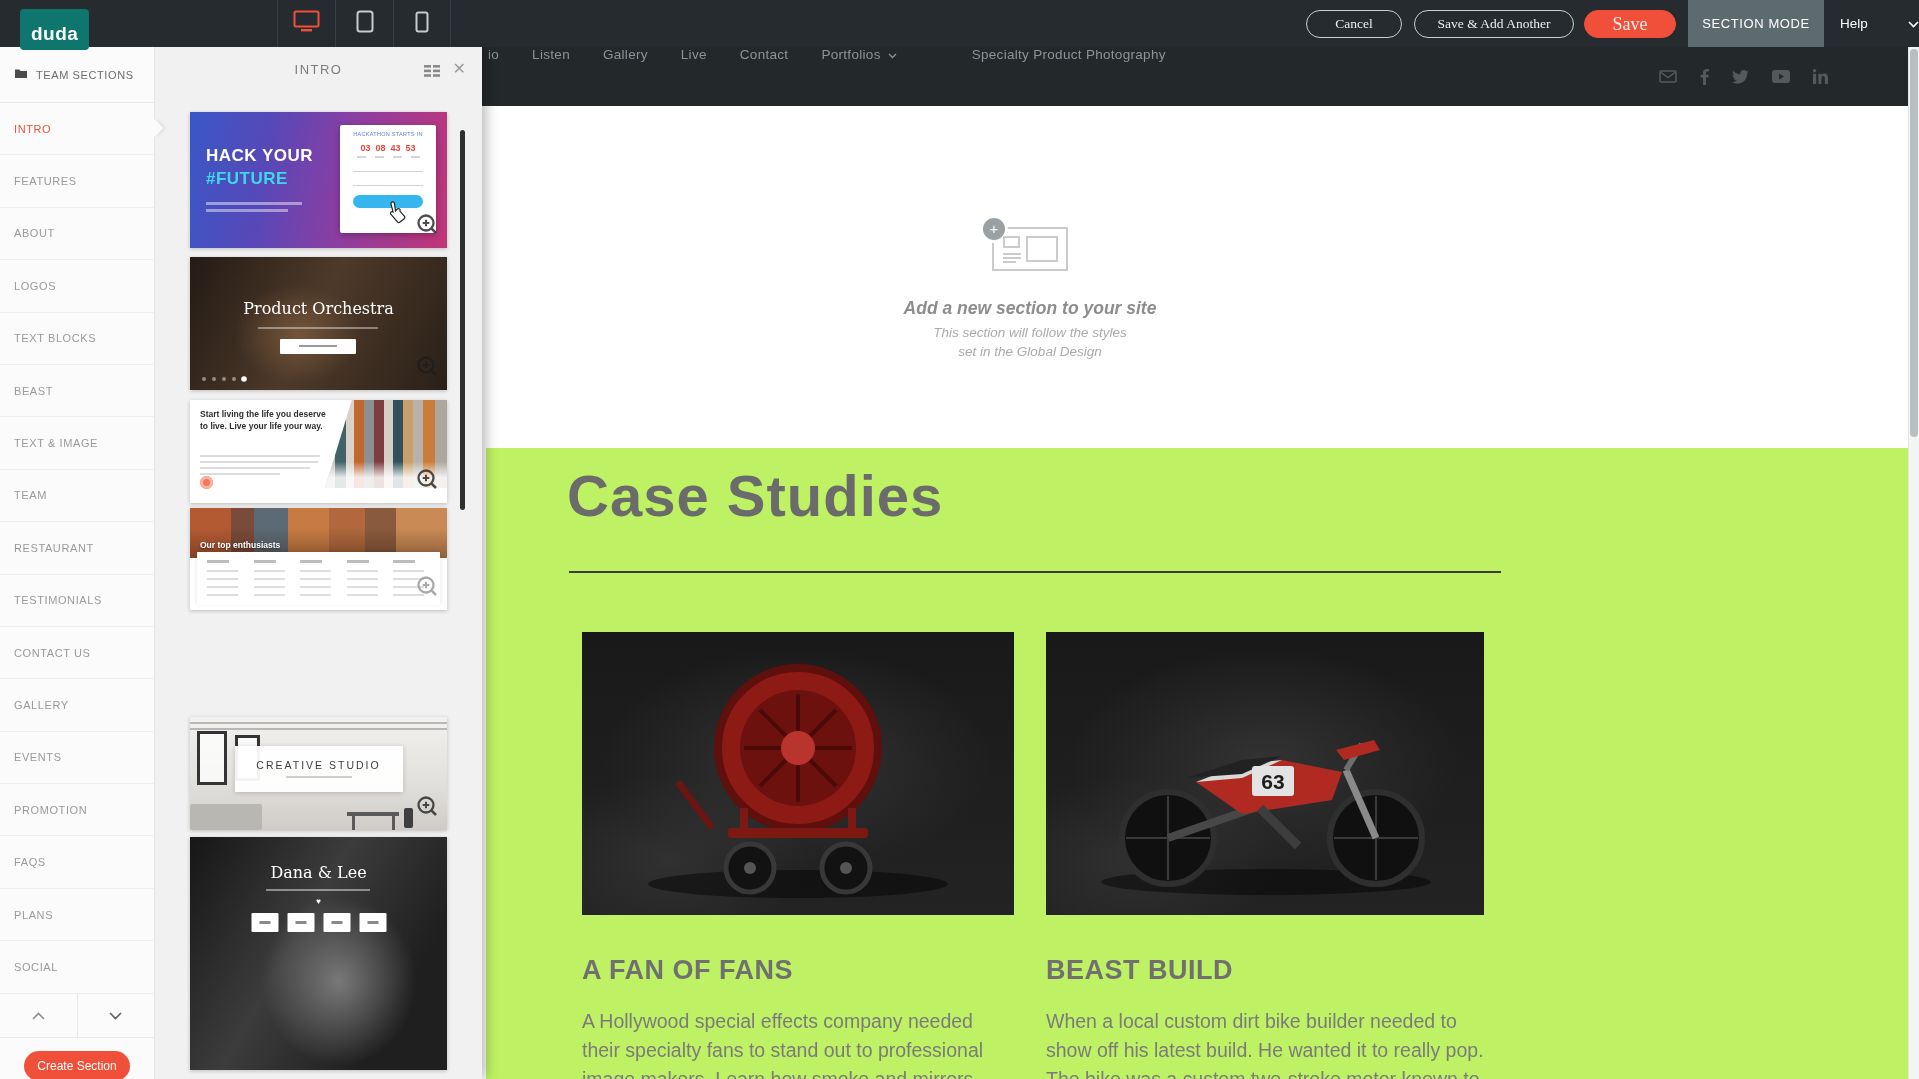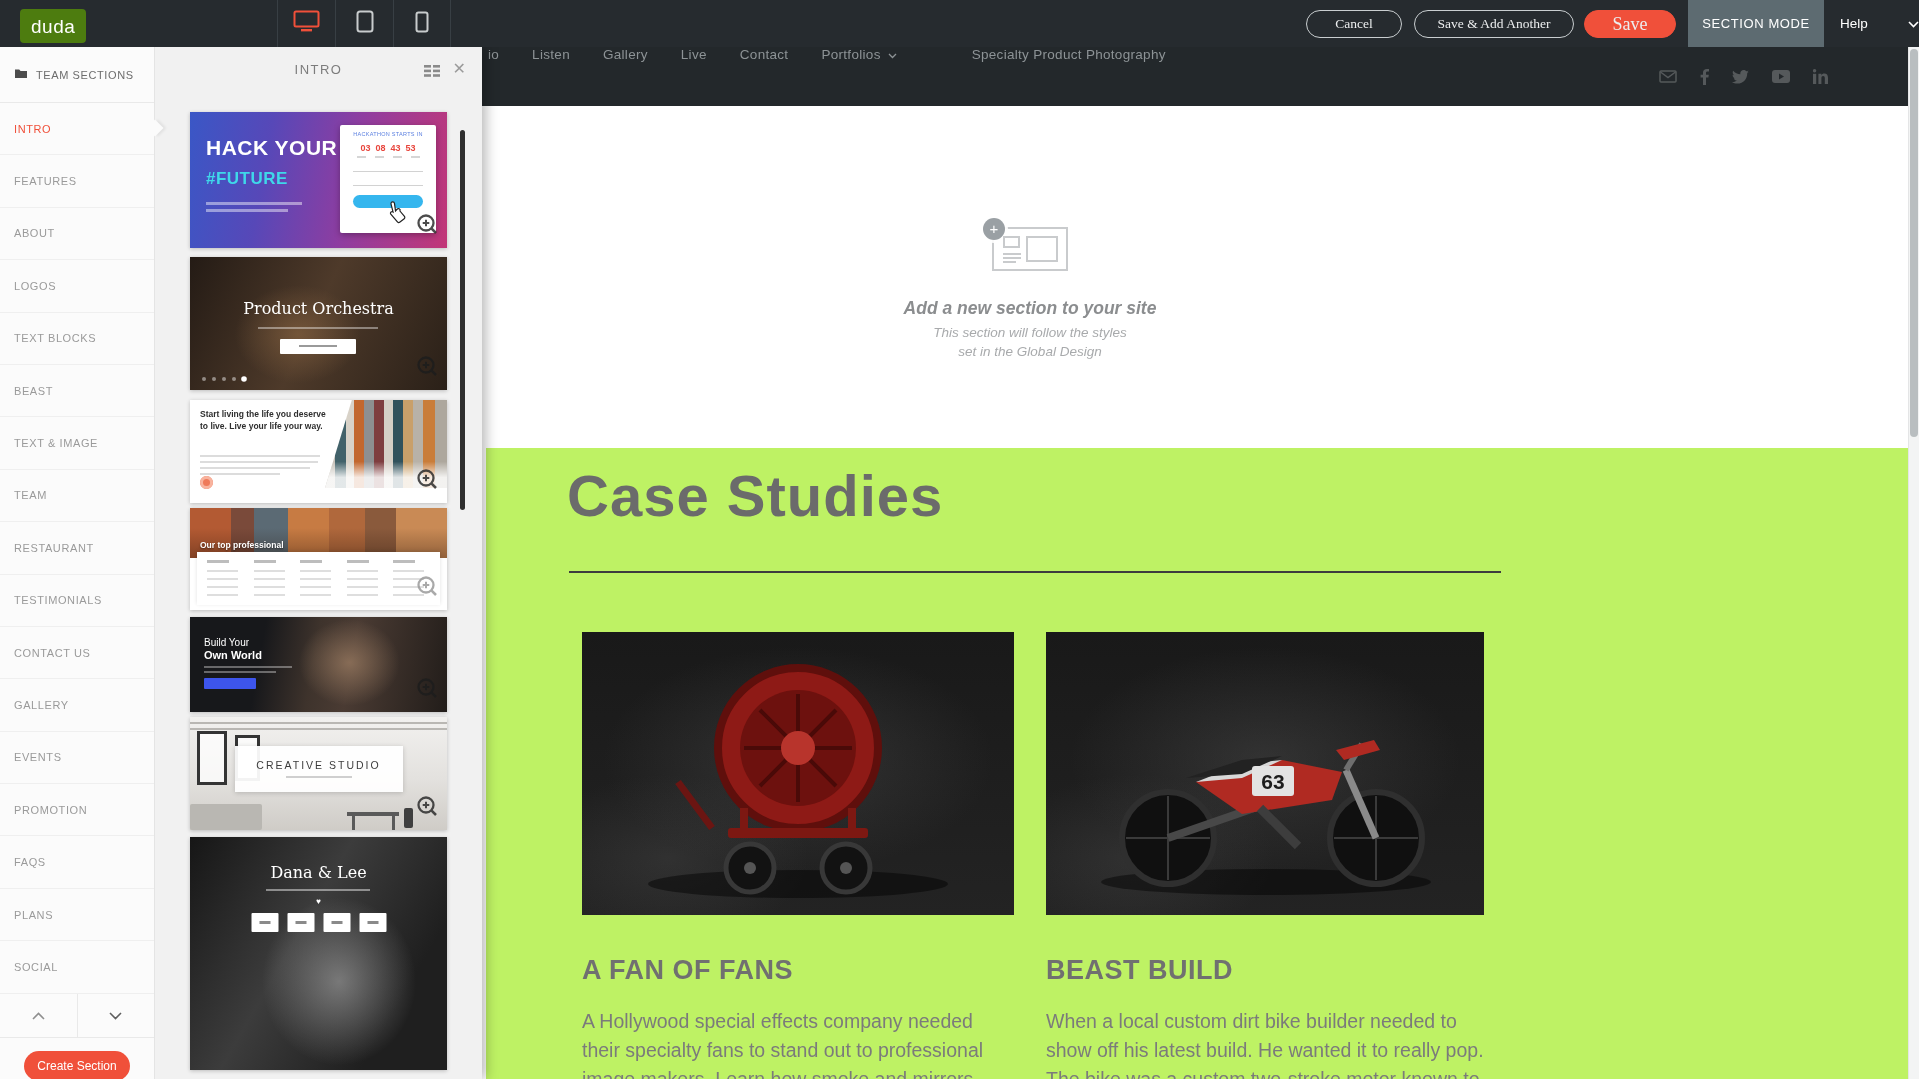--- a/index.html
+++ b/index.html
@@ -2,22 +2,22 @@
 <html><head>
 <meta charset="utf-8">
 <style>
   *{box-sizing:border-box;margin:0;padding:0}
   html,body{background:#111}
   .stage{position:relative;width:1919px;height:1079px;overflow:hidden;background:#fff;
          font-family:"Liberation Sans",sans-serif;-webkit-font-smoothing:antialiased}
 
   
   .topbar{position:absolute;left:0;top:0;width:1919px;height:47px;background:#262b2f;z-index:50}
-  .logo{position:absolute;left:20px;top:9px;background:#4d7c0f;color:#fff;font-weight:normal;
-        font-size:19px;padding:7px 11px 5px;border-radius:4px;letter-spacing:.5px}
+  .logo{position:absolute;left:20px;top:9px;background:#0f766e;color:#fff;font-weight:bold;
+        font-size:19px;padding:14px 11px 5px;border-radius:4px;letter-spacing:.5px}
   .devtabs{position:absolute;left:277px;top:0;height:47px;display:flex}
   .devtab{width:58px;height:47px;display:flex;align-items:center;justify-content:center;
           border-left:1px solid #383f44;cursor:pointer}
   .devtab:last-child{border-right:1px solid #383f44}
   .pill{position:absolute;top:10px;height:28px;border-radius:14px;border:1px solid #c9ced0;
         color:#eceeef;font-size:13.5px;display:flex;align-items:center;justify-content:center;
         background:transparent;cursor:pointer;font-family:Liberation Serif, serif}
   .pill.cancel{left:1306px;width:96px}
   .pill.saveadd{left:1414px;width:160px}
   .pill.save{left:1584px;width:92px;background:#f0503a;border-color:#f0503a;font-size:18px}
@@ -51,21 +51,21 @@
   .list-btn{position:absolute;right:42px;top:16px;cursor:pointer}
   .close-btn{position:absolute;right:16px;top:12px;color:#9b9b9b;font-size:16px;cursor:pointer}
   .pscroll{position:absolute;left:305px;top:83px;width:5px;height:380px;background:#2f2f2f;border-radius:3px;cursor:pointer}
 
   .thumb{position:absolute;left:35px;width:257px;background:#fff;box-shadow:0 1px 4px rgba(0,0,0,.22);
          overflow:hidden;cursor:pointer}
   .zoom-ic{position:absolute;right:7px;bottom:7px;cursor:pointer;opacity:.85}
 
   
   .t1{top:65px;height:136px;background:linear-gradient(100deg,#3a57c6 0%,#5748b8 30%,#8f3da0 62%,#c23677 100%)}
-  .t1 .h1{position:absolute;left:16px;top:24px;color:#fff;font-weight:bold;font-size:21px;letter-spacing:.5px}
+  .t1 .h1{position:absolute;left:16px;top:34px;color:#fff;font-weight:bold;font-size:17px;letter-spacing:.5px}
   .t1 .h2{position:absolute;left:16px;top:57px;color:#3fd8ea;font-weight:bold;font-size:17px;letter-spacing:.5px}
   .t1 .bar{position:absolute;left:16px;height:3px;background:rgba(255,255,255,.45)}
   .t1-card{position:absolute;left:150px;top:13px;width:96px;height:108px;background:#fff;border-radius:2px;
            box-shadow:0 2px 6px rgba(0,0,0,.3);padding-top:6px;text-align:center}
   .t1-ct{font-size:5.5px;color:#5a7fe0;letter-spacing:.3px}
   .t1-nums{display:flex;justify-content:center;gap:5px;margin-top:6px}
   .t1-nums span{font-size:9px;font-weight:bold;color:#e8453c}
   .t1-lbls{display:flex;justify-content:center;gap:9px;margin-top:3px}
   .t1-lbls i{width:9px;height:2px;background:#d6d6d6}
   .t1-inp{width:70px;height:10px;border-bottom:1px solid #d2d2d2;margin:4px auto 0}
@@ -409,21 +409,21 @@
             <circle cx="10" cy="10" r="7.5" fill="none" stroke="#2d2d2d" stroke-width="2.3"></circle>
             <line x1="10" y1="6.7" x2="10" y2="13.3" stroke="#2d2d2d" stroke-width="2"></line>
             <line x1="6.7" y1="10" x2="13.3" y2="10" stroke="#2d2d2d" stroke-width="2"></line>
             <line x1="15.6" y1="15.6" x2="20" y2="20" stroke="#2d2d2d" stroke-width="2.6"></line>
           </svg>
       </span>
     </div>
 
     <div class="thumb t4">
       <div class="photo"></div>
-      <div class="title">Our top professional</div>
+      <div class="title">Our top enthusiasts</div>
       <div class="table">
         <div class="col">
             <i class="h"></i>
             <i></i>
             <i></i>
             <i></i>
             <i></i>
           </div>
         <div class="col">
             <i class="h"></i>
@@ -457,35 +457,20 @@
       <span class="zoom-ic">
         <svg width="24" height="24" viewBox="0 0 24 24">
             <circle cx="10" cy="10" r="7.5" fill="none" stroke="#9b9b9b" stroke-width="2.3"></circle>
             <line x1="10" y1="6.7" x2="10" y2="13.3" stroke="#9b9b9b" stroke-width="2"></line>
             <line x1="6.7" y1="10" x2="13.3" y2="10" stroke="#9b9b9b" stroke-width="2"></line>
             <line x1="15.6" y1="15.6" x2="20" y2="20" stroke="#9b9b9b" stroke-width="2.6"></line>
           </svg>
       </span>
     </div>
 
-    <div class="thumb t5">
-      <div class="h1">Build Your</div>
-      <div class="h2">Own World</div>
-      <div class="bar" style="top:49px;width:88px"></div>
-      <div class="bar" style="top:54px;width:72px"></div>
-      <div class="btn"></div>
-      <span class="zoom-ic">
-        <svg width="24" height="24" viewBox="0 0 24 24">
-            <circle cx="10" cy="10" r="7.5" fill="none" stroke="#1d1d1d" stroke-width="2.3"></circle>
-            <line x1="10" y1="6.7" x2="10" y2="13.3" stroke="#1d1d1d" stroke-width="2"></line>
-            <line x1="6.7" y1="10" x2="13.3" y2="10" stroke="#1d1d1d" stroke-width="2"></line>
-            <line x1="15.6" y1="15.6" x2="20" y2="20" stroke="#1d1d1d" stroke-width="2.6"></line>
-          </svg>
-      </span>
-    </div>
 
     <div class="thumb t6">
       <div class="pipe" style="top:5px"></div>
       <div class="pipe" style="top:11px"></div>
       <div class="win" style="left:7px;top:14px;width:30px;height:54px"></div>
       <div class="win" style="left:45px;top:18px;width:25px;height:46px"></div>
       <div class="sofa"></div>
       <div class="tbl"></div>
       <div class="leg" style="right:52px"></div>
       <div class="leg" style="right:92px"></div>

